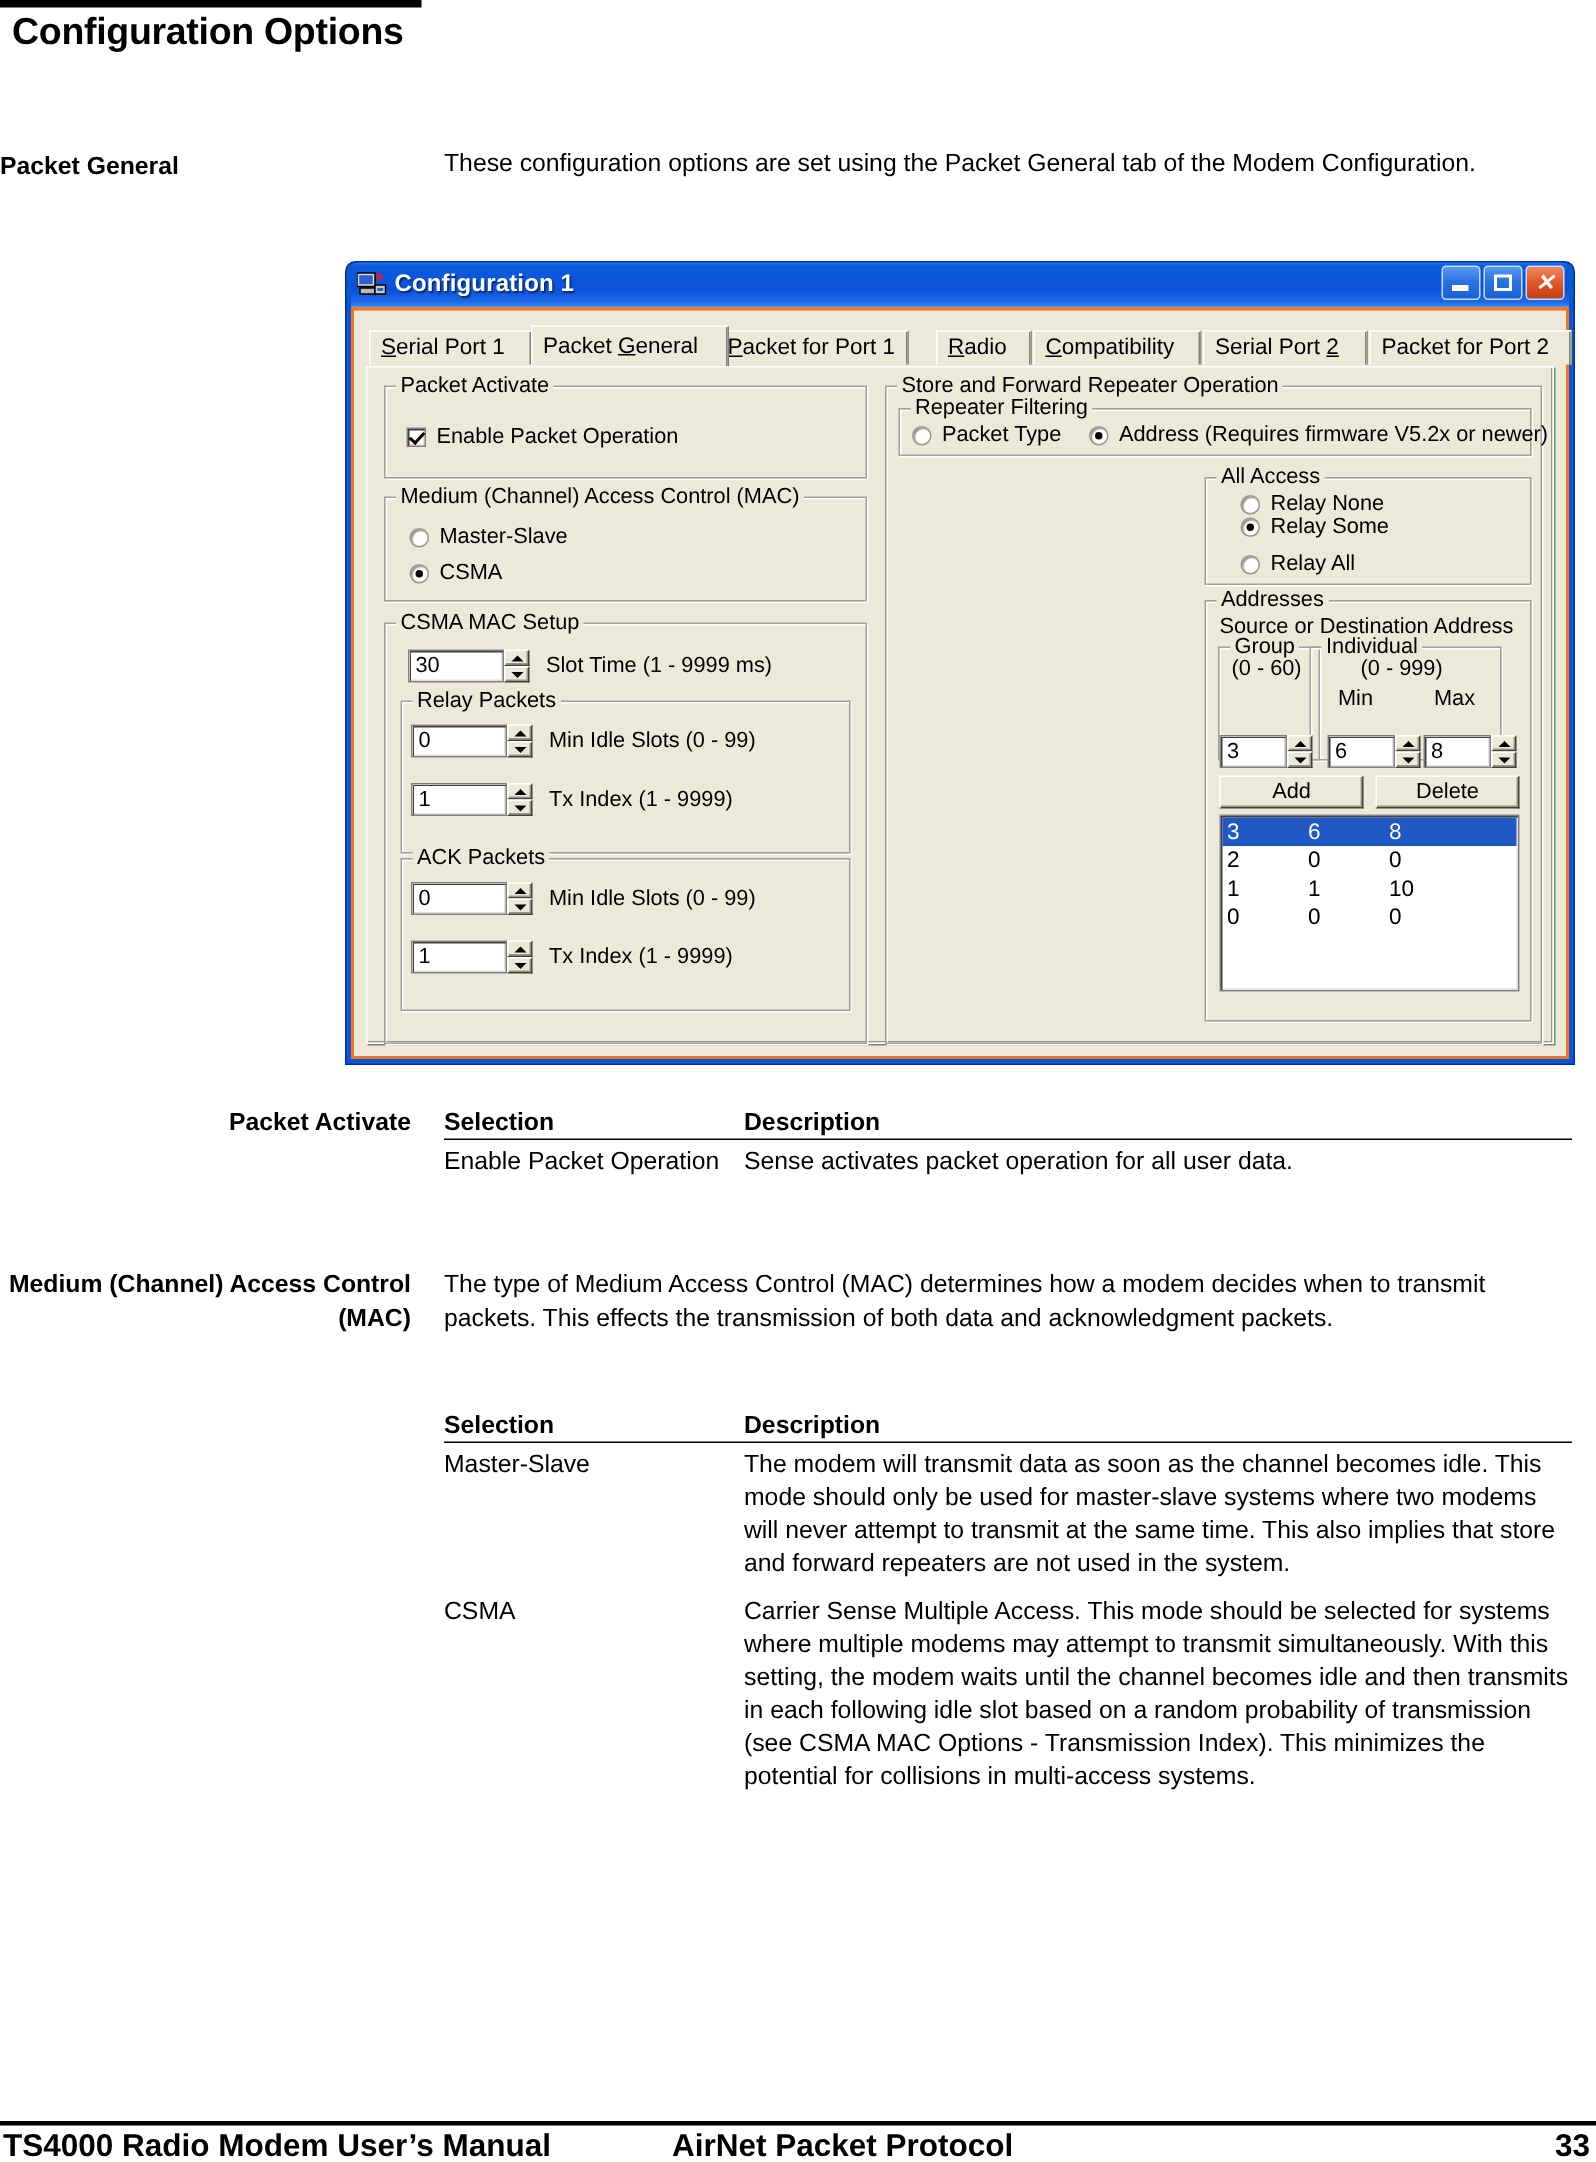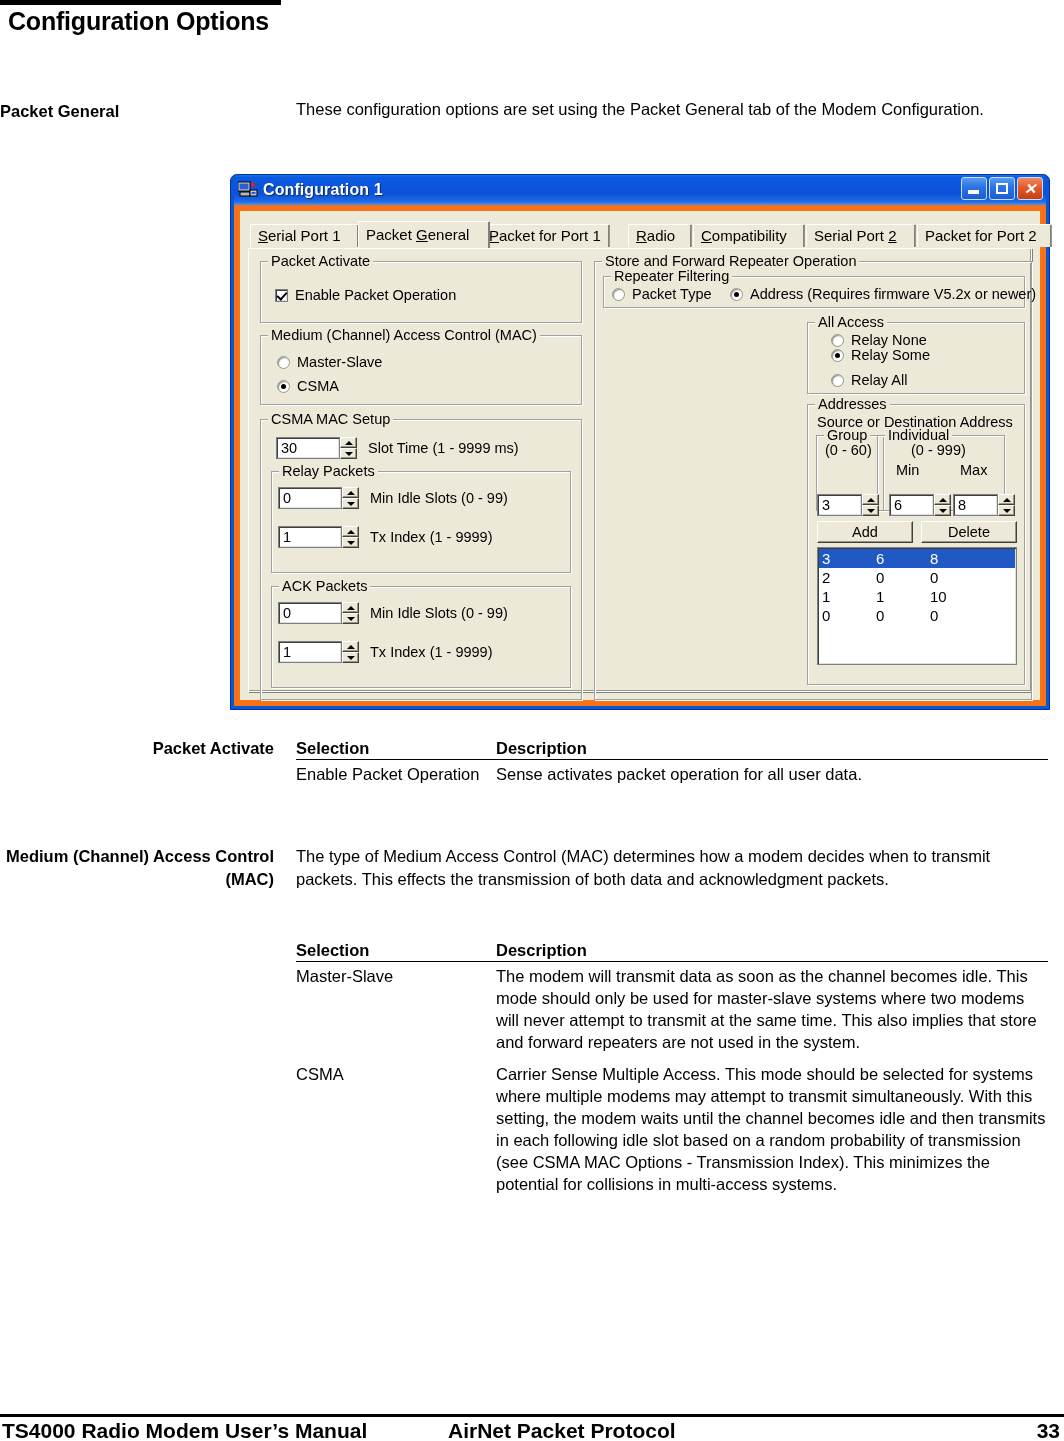--- a/index.html
+++ b/index.html
@@ -151,21 +151,21 @@
   .glyph-close {
     position: absolute; left: 0; top: 0; width: 100%; height: 100%;
     color: #fff; font-size: 15px; font-weight: bold;
     line-height: 21px; text-align: center;
     font-family: "Liberation Sans", sans-serif;
   }
 
   .xp-client {
     background: #ece9d8;
     height: calc(100% - 30px);
-    border: 6px solid #f97316;
+    border: 2px solid #f97316;
     box-sizing: border-box;
     position: relative;
     padding: 8px;
   }
 
   
   .tabstrip {
     position: relative;
     height: 27px;
     margin: 2px 0 0 2px;
@@ -462,21 +462,21 @@
           <div class="spin-wrap" style="left:6px; top:54px;">
             <span class="spin-field">1</span>
             <span class="spin-btns">
               <div class="arrow-up"></div>
               <div class="arrow-dn"></div>
             </span>
           </div>
           <span class="spin-label" style="left:98px; top:54px;">Tx Index  (1 - 9999)</span>
         </div>
 
-        <div class="grp" style="left:10px; top:166px; width:300px; height:102px;">
+        <div class="grp" style="left:10px; top:156px; width:300px; height:102px;">
           <span class="cap">ACK Packets</span>
           <div class="spin-wrap" style="left:6px; top:15px;">
             <span class="spin-field">0</span>
             <span class="spin-btns">
               <div class="arrow-up"></div>
               <div class="arrow-dn"></div>
             </span>
           </div>
           <span class="spin-label" style="left:98px; top:15px;">Min Idle Slots  (0 - 99)</span>
 

